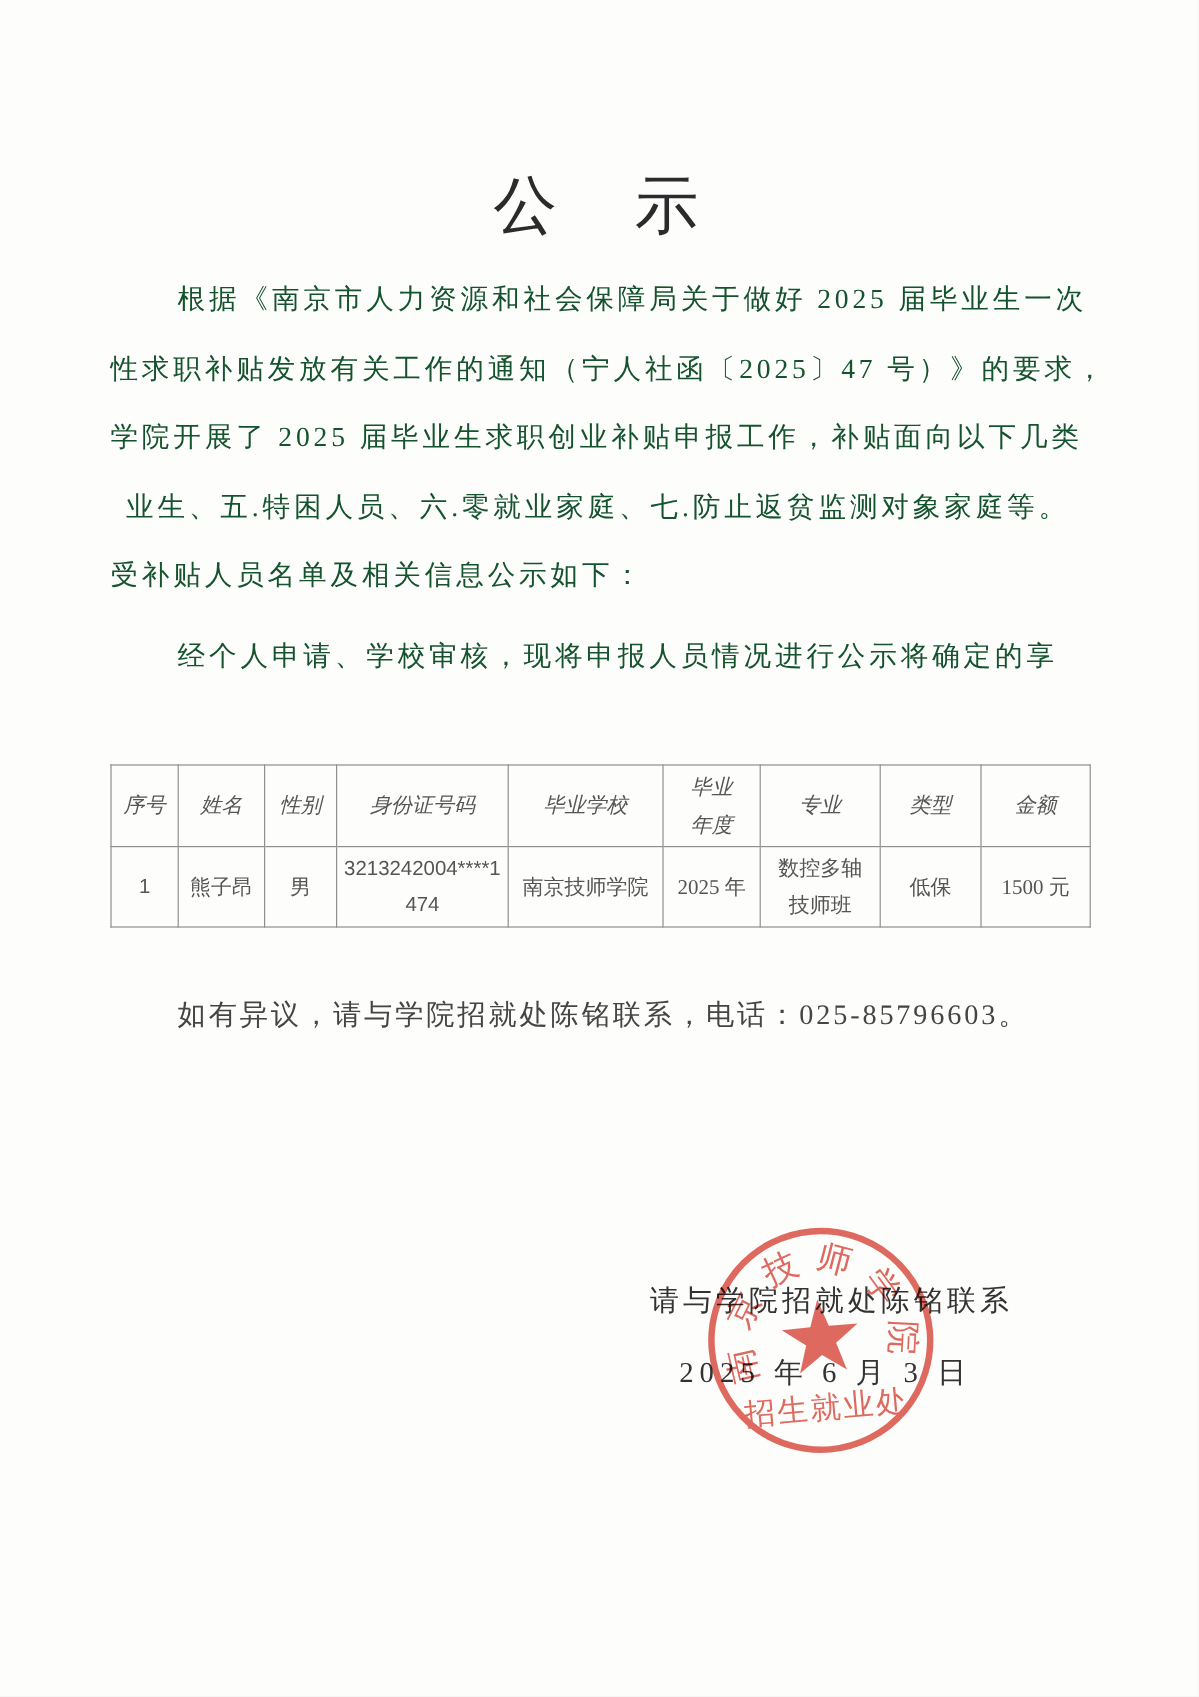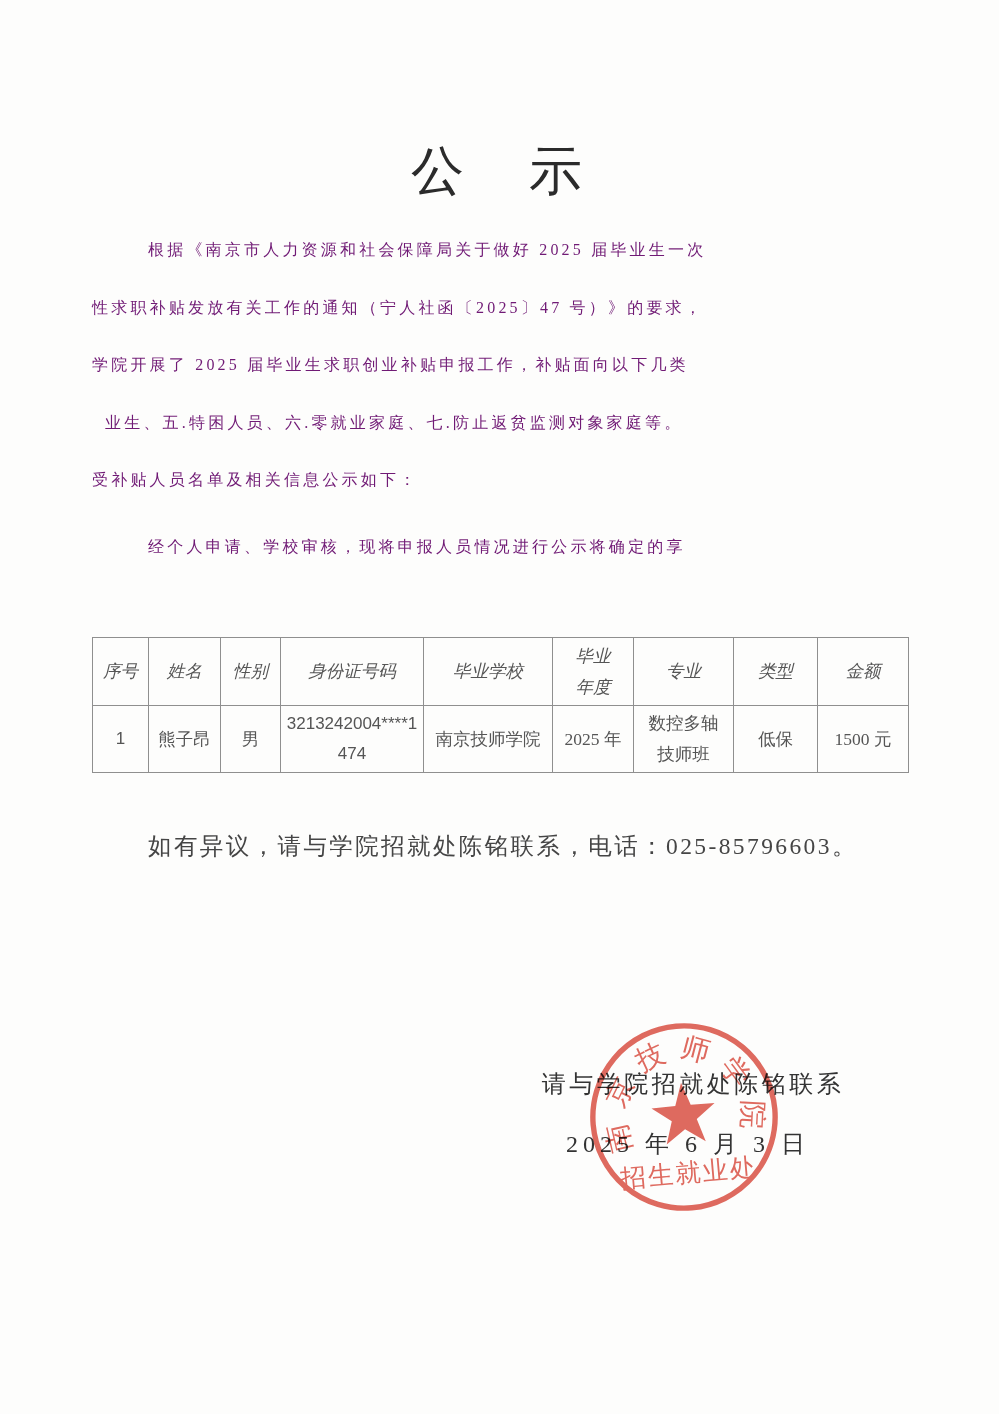--- a/index.html
+++ b/index.html
@@ -13,21 +13,21 @@
     overflow:hidden;
   }
   .doc-title{
     position:absolute;top:136px;left:0;width:100%;
     text-align:center;
     font-size:53px;font-weight:normal;color:#2b2b2b;
     letter-spacing:6px;
   }
   .body-text{
     position:absolute;left:92px;top:221px;width:820px;
-    font-size:16px;letter-spacing:3.2px;color:#701a75;
+    font-size:23px;letter-spacing:3.2px;color:#14532d;
   }
   .line{display:block;height:57.5px;line-height:57.5px;white-space:nowrap;}
   .indent{padding-left:56px;}
   .indent-sm{padding-left:13px;}
   .para2{margin-top:9px;}
   table.applicants{
     position:absolute;left:92px;top:637px;
     width:816px;border-collapse:collapse;table-layout:fixed;
     font-size:17.5px;color:#555;
   }

